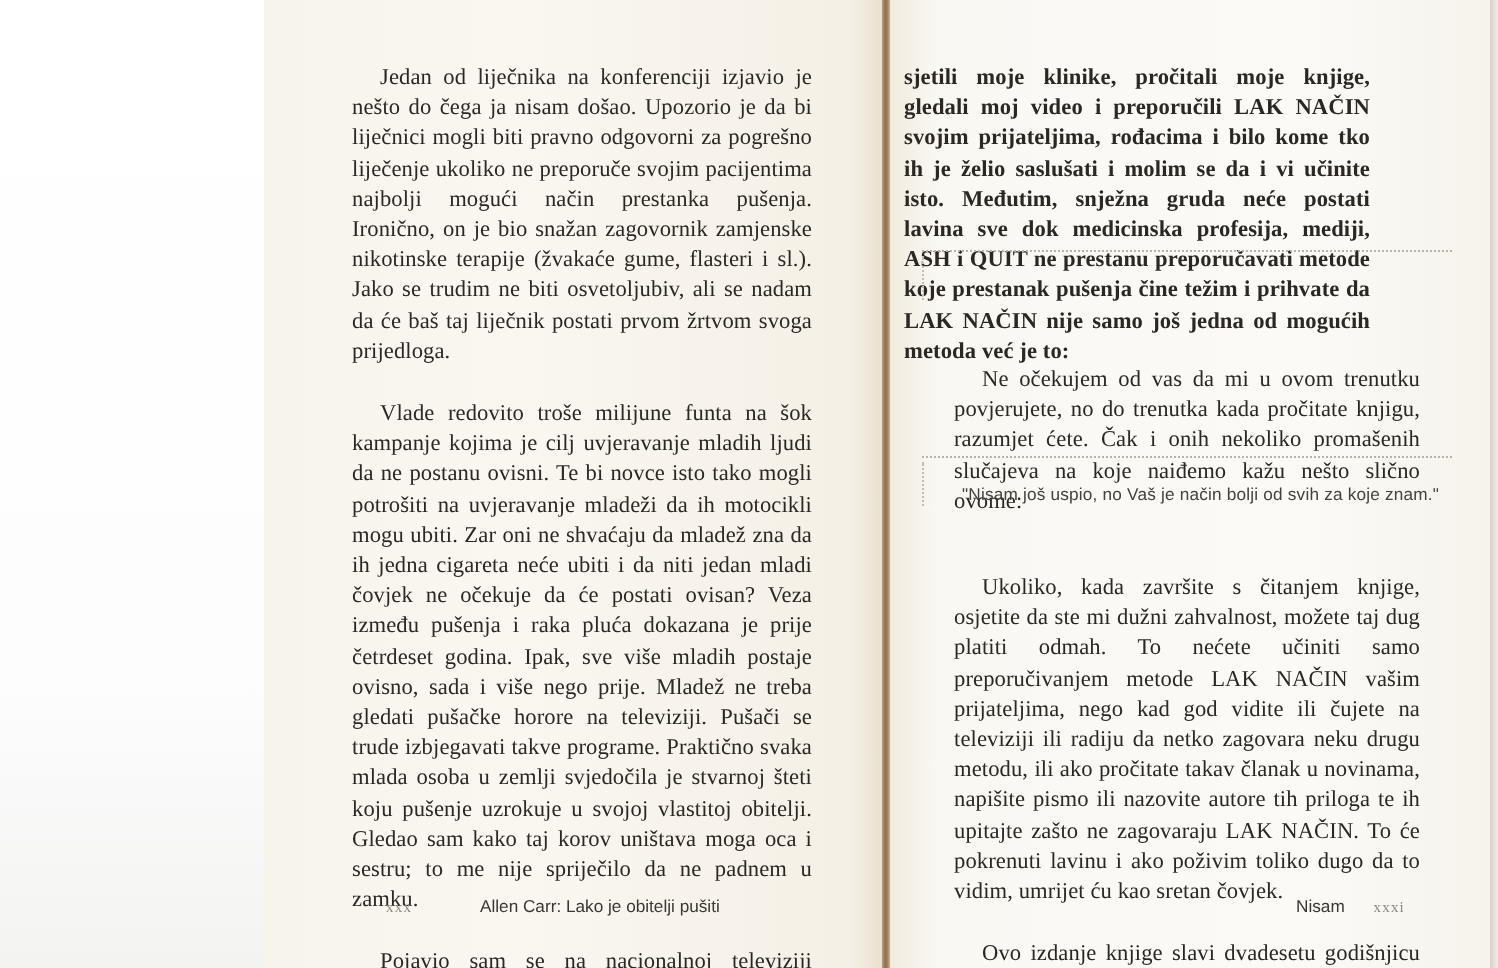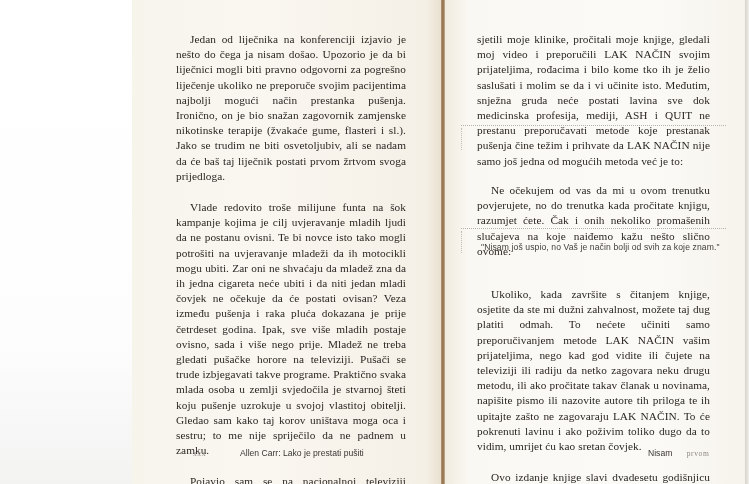--- a/index.html
+++ b/index.html
@@ -64,23 +64,24 @@
     hyphens: manual;
   }
   .text-block p.no-indent { text-indent: 0; }
 
   .left-text {
     left: 160px;
     top: 16px;
     width: 262px;
   }
   .right-text-top {
-    left: 461px;
+    left: 436px;
     top: 16px;
     width: 265px;
+    font-weight: bold;
   }
   .right-text-mid {
     left: 461px;
     top: 167px;
     width: 265px;
   }
   .right-text-bottom {
     left: 461px;
     top: 271px;
     width: 265px;
@@ -142,21 +143,21 @@
 
 <div class="text-block left-text">
   <p>Jedan od liječnika na konferenciji izjavio je nešto do čega ja nisam došao. Upozorio je da bi liječnici mogli biti pravno odgovorni za pogrešno liječenje ukoliko ne preporuče svojim pacijentima najbolji mogući način prestanka pušenja. Ironično, on je bio snažan zagovornik zamjenske nikotinske terapije (žvakaće gume, flasteri i sl.). Jako se trudim ne biti osvetoljubiv, ali se nadam da će baš taj liječnik postati prvom žrtvom svoga prijedloga.</p>
   <p>Vlade redovito troše milijune funta na šok kampanje kojima je cilj uvjeravanje mladih ljudi da ne postanu ovisni. Te bi novce isto tako mogli potrošiti na uvjeravanje mladeži da ih motocikli mogu ubiti. Zar oni ne shvaćaju da mladež zna da ih jedna cigareta neće ubiti i da niti jedan mladi čovjek ne očekuje da će postati ovisan? Veza između pušenja i raka pluća dokazana je prije četrdeset godina. Ipak, sve više mladih postaje ovisno, sada i više nego prije. Mladež ne treba gledati pušačke horore na televiziji. Pušači se trude izbjegavati takve programe. Praktično svaka mlada osoba u zemlji svjedočila je stvarnoj šteti koju pušenje uzrokuje u svojoj vlastitoj obitelji. Gledao sam kako taj korov uništava moga oca i sestru; to me nije spriječilo da ne padnem u zamku.</p>
   <p>Pojavio sam se na nacionalnoj televiziji zajedno s liječnicom iz organizacije ASH koja nikad u životu nije pušila i nikad nije izliječila niti jednog pušača, koja je kategorički tvrdila naciji kako će zadnja vladina šok reklamna kampanja vrijedna dva i pol milijuna funta spriječiti mladež da postanu ovisnici. Da je barem vlada imala dovoljno zdravog razuma da meni dodijeli te novce, mogao sam financirati kampanju koja bi jamčila smrt ovisnosti o nikotinu u nekoliko godina.</p>
 
 </div>
 
 <div class="footer footer-left">
   <span class="folio">xxx</span>
-  <span>Allen Carr: Lako je prestati pušiti</span>
+  <span>Allen Carr: Lako je obitelji pušiti</span>
 </div>
 
 <div class="text-block right-text-top">
   <p class="no-indent">sjetili moje klinike, pročitali moje knjige, gledali moj video i preporučili LAK NAČIN svojim prijateljima, rođacima i bilo kome tko ih je želio saslušati i molim se da i vi učinite isto. Međutim, snježna gruda neće postati lavina sve dok medicinska profesija, mediji, ASH i QUIT ne prestanu preporučavati metode koje prestanak pušenja čine težim i prihvate da LAK NAČIN nije samo još jedna od mogućih metoda već je to:</p>
 </div>
 
 <div class="callout callout-1">
   <div class="side"></div>
 </div>
 
@@ -169,14 +170,14 @@
   <div class="label">"Nisam još uspio, no Vaš je način bolji od svih za koje znam."</div>
 </div>
 
 <div class="text-block right-text-bottom">
   <p>Ukoliko, kada završite s čitanjem knjige, osjetite da ste mi dužni zahvalnost, možete taj dug platiti odmah. To nećete učiniti samo preporučivanjem metode LAK NAČIN vašim prijateljima, nego kad god vidite ili čujete na televiziji ili radiju da netko zagovara neku drugu metodu, ili ako pročitate takav članak u novinama, napišite pismo ili nazovite autore tih priloga te ih upitajte zašto ne zagovaraju LAK NAČIN. To će pokrenuti lavinu i ako poživim toliko dugo da to vidim, umrijet ću kao sretan čovjek.</p>
   <p>Ovo izdanje knjige slavi dvadesetu godišnjicu otkrića metode i daje vam vrhunsku tehnologiju koja omogućuje da lako i ugodno prestanete pušiti. Dok sjedim za svojim najmodernijim laptopom, teško mi je povjerovati da je originalni rukopis</p>
 </div>
 
 <div class="footer footer-right">
   <span>Nisam</span>
-  <span class="folio">prvom</span>
+  <span class="folio">xxxi</span>
 </div>
 
 </body></html>

